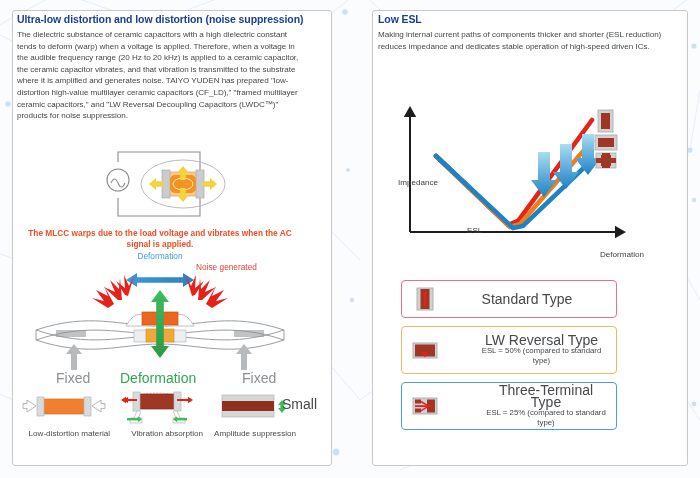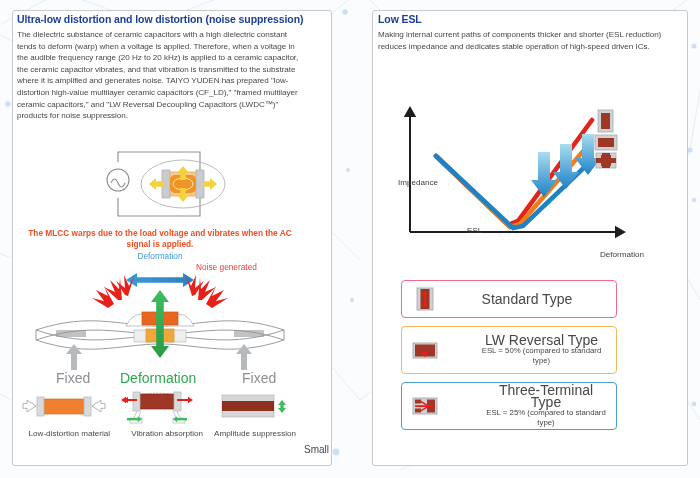--- a/index.html
+++ b/index.html
@@ -66,21 +66,21 @@
   
   #solutions { position:absolute; left:18px; top:386px; width:290px; height:68px; }
   .sol { position:absolute; width:92px; text-align:right; }
   .sol-art { height:40px; position:relative; }
   .sol-cap {
     font-size:8.1px; color:#46484b; line-height:11px; margin-top:2px;
   }
   #sol-1 { left:0px;   top:0; }
   #sol-2 { left:93px;  top:0; }
   #sol-3 { left:186px; top:0; }
-  #lbl-small { position:absolute; left:304px; top:396px; color:#46484b; font-size:10px;margin-top:48px; }
+  #lbl-small { position:absolute; left:282px; top:396px; color:#46484b; font-size:14px; }
 
   
   #right-title { position:absolute; left:378px; top:13px; }
   #right-body  { position:absolute; left:378px; top:29px; width:288px; }
 
   #esl-chart { position:absolute; left:392px; top:104px; width:290px; height:168px; }
   .chart-axis-label { position:absolute; font-size:8.1px; color:#3c3e41; }
   #lbl-impedance  { left:398px; top:178px; }
   #lbl-frequencies{ left:600px; top:250px; }
   #lbl-esl        { left:467px; top:226px; }

